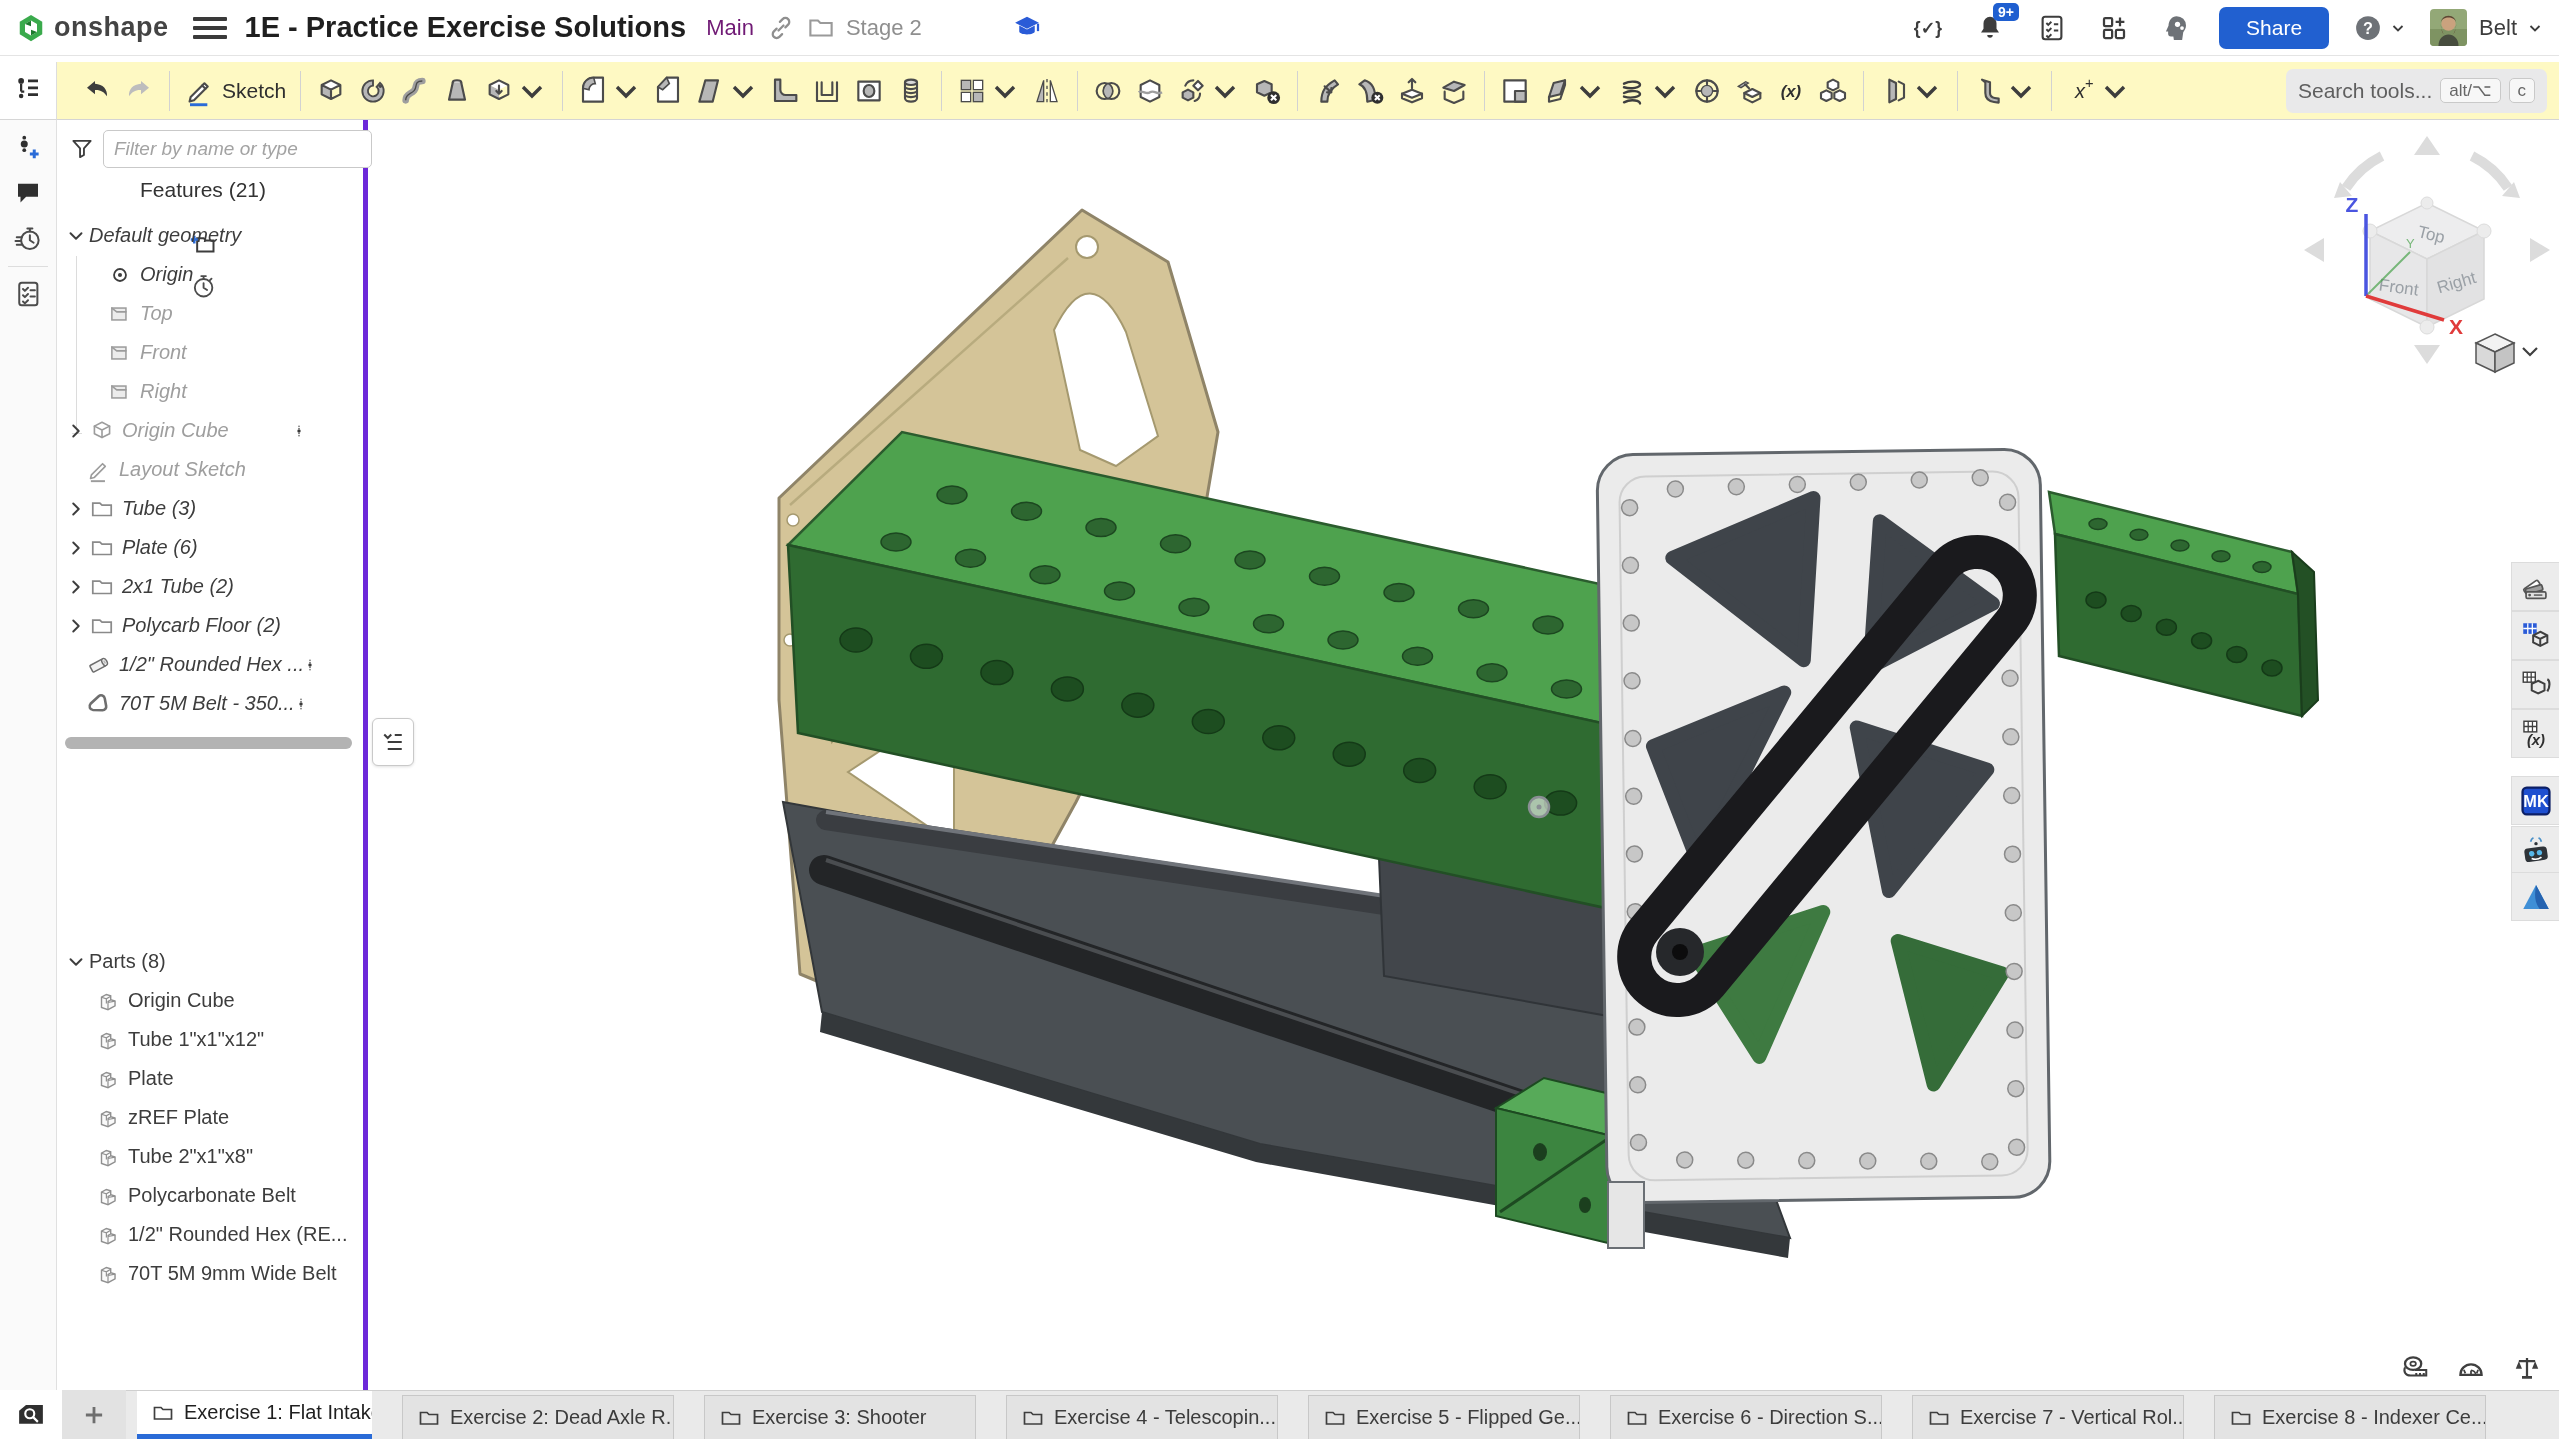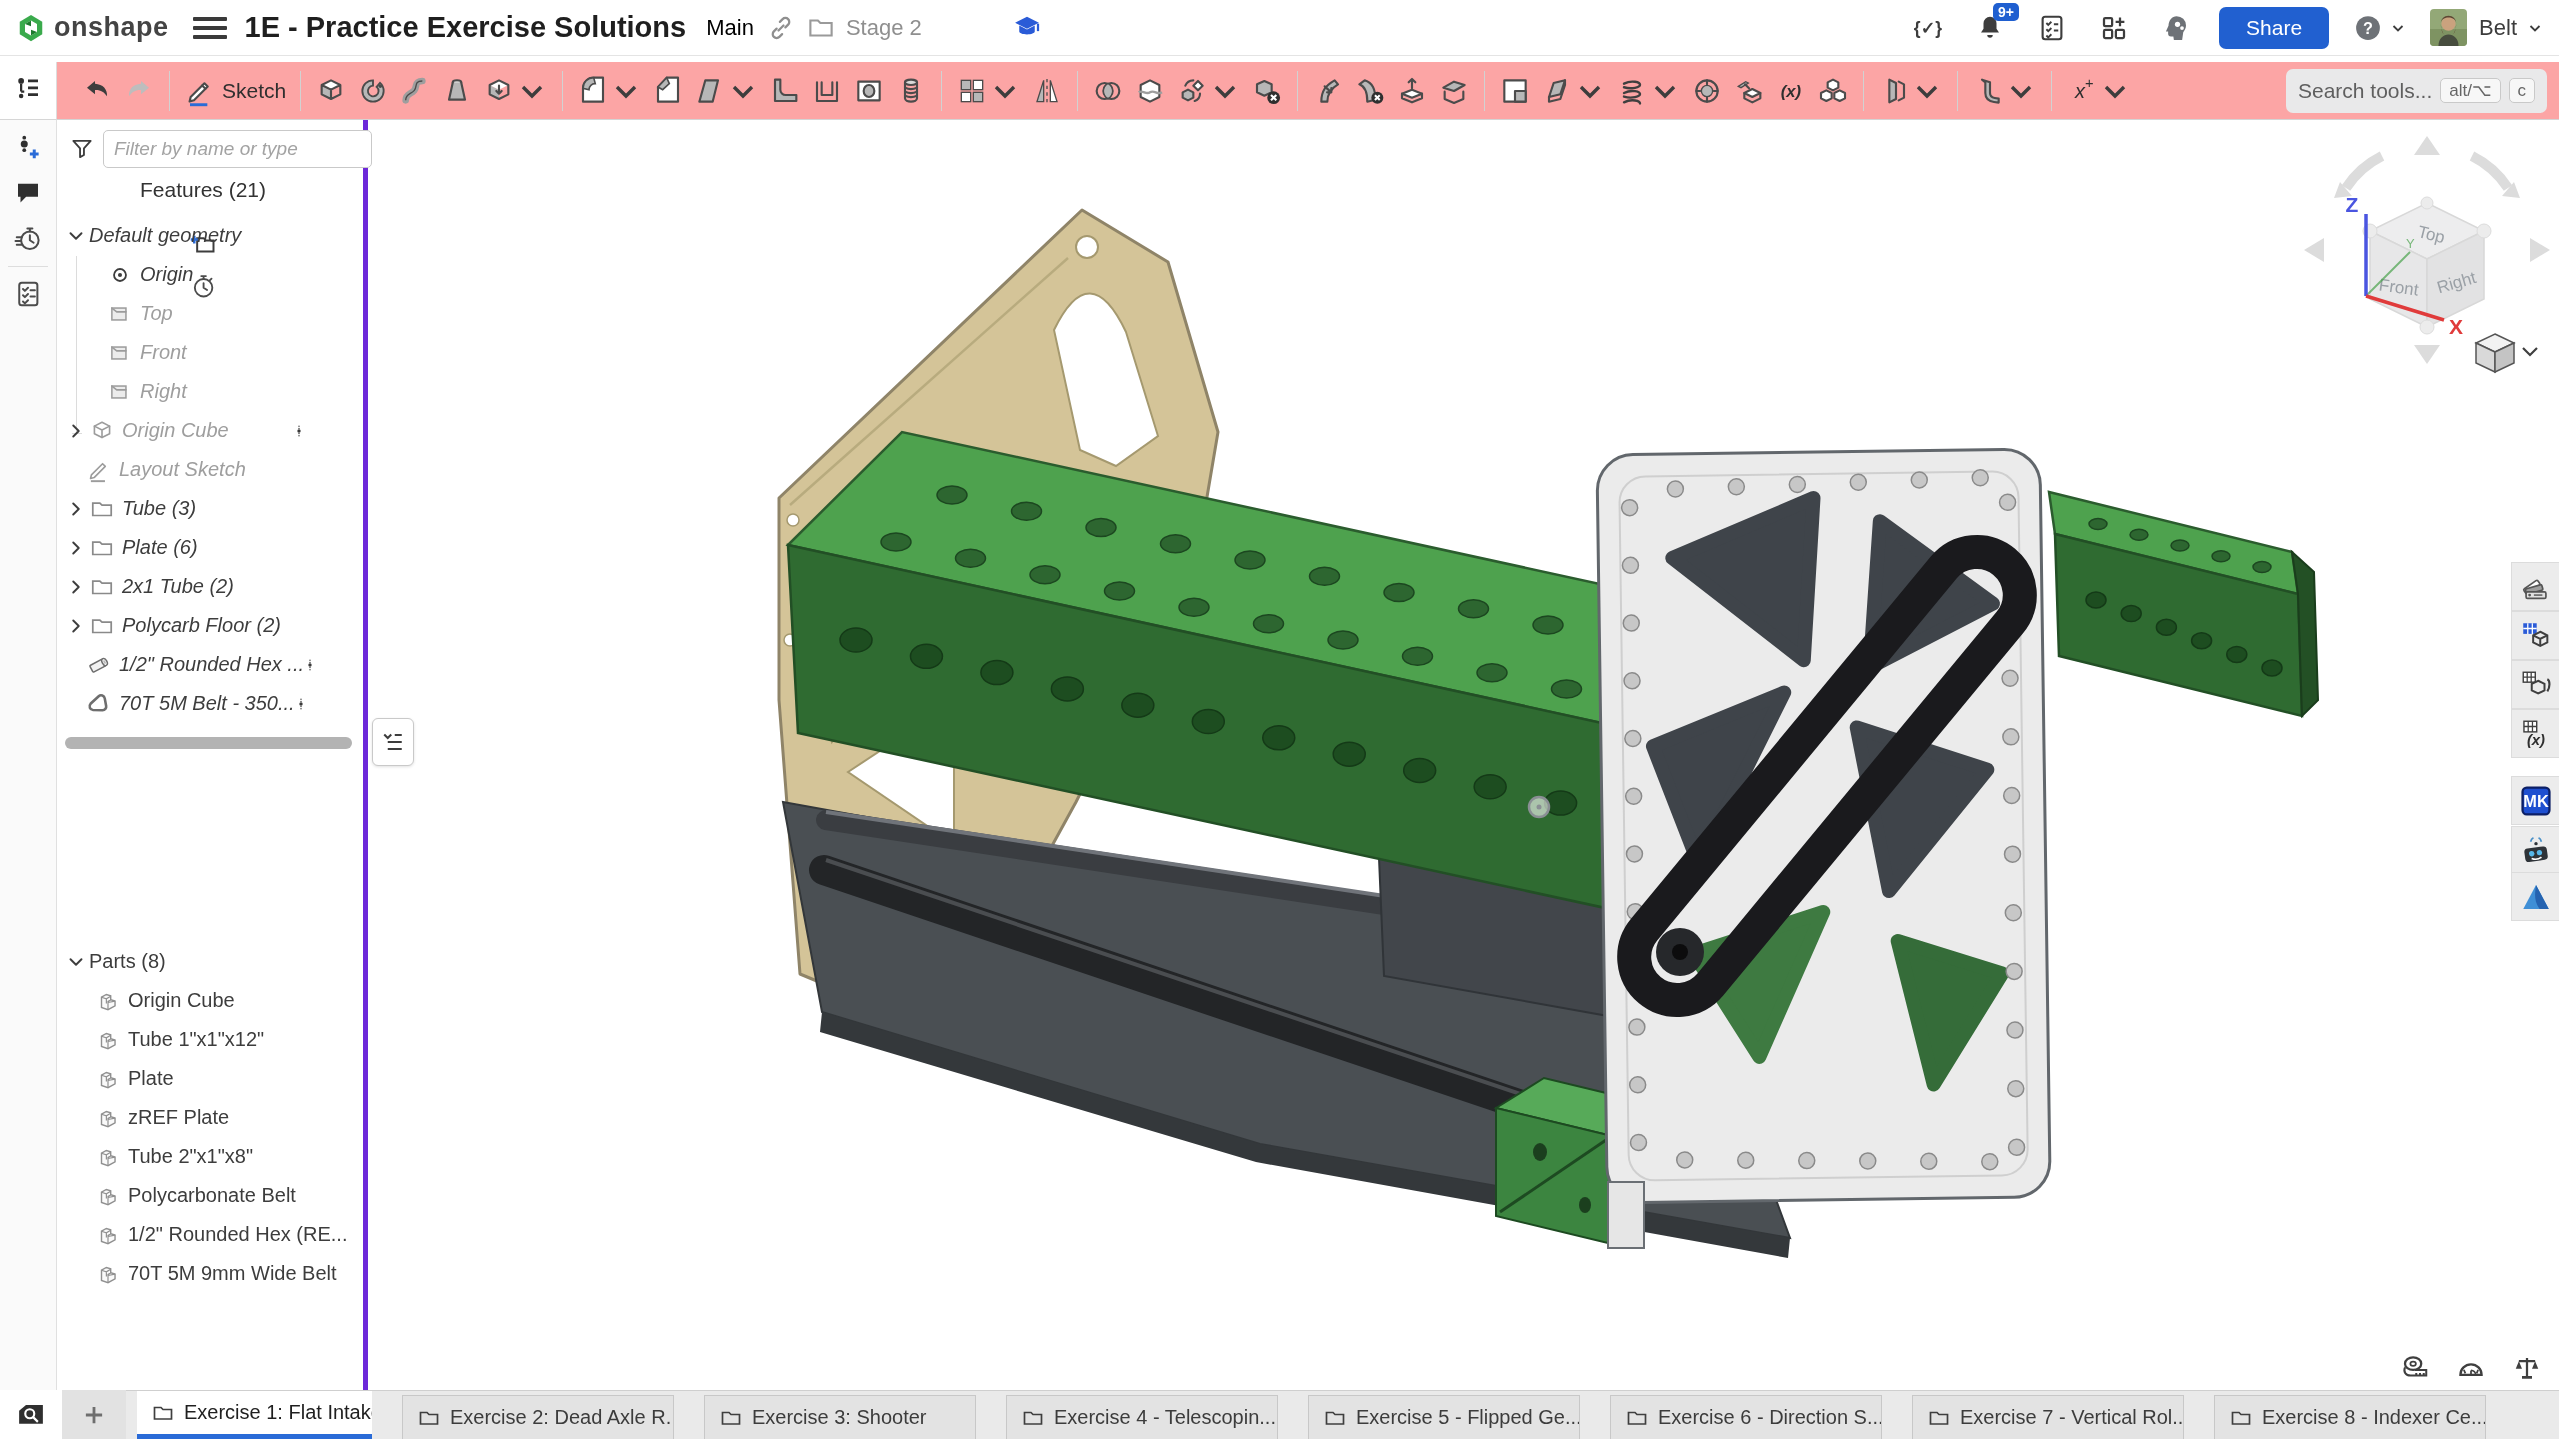--- a/index.html
+++ b/index.html
@@ -5,35 +5,35 @@
   html,body{margin:0;padding:0;width:2559px;height:1439px;overflow:hidden;
     font-family:"Liberation Sans",sans-serif;background:#fff;color:#333;}
   *{box-sizing:border-box;}
   
   .topbar{position:absolute;left:0;top:0;width:2559px;height:56px;background:#fff;
     border-bottom:1px solid #e4e4e4;display:flex;align-items:center;padding:0 16px;z-index:30;}
   .logo-text{font-size:27px;font-weight:600;color:#444;margin-left:8px;letter-spacing:.5px;}
   .hamburger{margin-left:24px;width:34px;height:34px;display:flex;flex-direction:column;justify-content:center;gap:5px;cursor:pointer;}
   .hamburger div{height:4px;background:#3a3a3a;border-radius:1px;}
   .doc-title{font-size:29px;font-weight:bold;color:#1f1f1f;margin-left:18px;white-space:nowrap;}
-  .ws-name{font-size:22px;color:#000000;margin-left:20px;}
+  .ws-name{font-size:22px;color:#701a75;margin-left:20px;}
   .tb-ic{width:30px;height:30px;flex:none;}
   .loc-name{font-size:22px;color:#8f8f8f;margin-left:6px;}
   .topbar-right{margin-left:auto;display:flex;align-items:center;gap:24px;}
   .icbtn{width:38px;height:38px;display:flex;align-items:center;justify-content:center;position:relative;cursor:pointer;}
   .badge{position:absolute;top:-6px;right:-10px;background:#1f5fd0;color:#fff;font-size:14px;font-weight:bold;
     padding:2px 5px;border-radius:5px;line-height:1;}
   .share-btn{background:#2160d0;color:#fff;font-size:21px;border:none;border-radius:7px;
     padding:9px 27px;cursor:pointer;}
   .avatar{width:37px;height:37px;border-radius:4px;overflow:hidden;flex:none;}
   .user-name{font-size:22px;color:#3c3c3c;margin-left:-12px;}
   
   .tool-tile{position:absolute;left:0;top:62px;width:57px;height:58px;background:#fff;
     border-right:1px solid #ddd;border-bottom:1px solid #d6d6d6;display:flex;align-items:center;justify-content:center;z-index:25;}
-  .toolbar{position:absolute;left:57px;top:62px;width:2502px;height:58px;background:#fca5a5;
+  .toolbar{position:absolute;left:57px;top:62px;width:2502px;height:58px;background:#fef9c3;
     border-bottom:1px solid #d4d4d4;display:flex;align-items:center;padding-left:10px;z-index:25;}
   .tbgroup{display:flex;align-items:center;padding:0 9px;border-right:1px solid #d2d2d2;height:40px;}
   .tbgroup:last-of-type{border-right:none;}
   .tbtn{display:flex;align-items:center;height:44px;padding:0 5px;cursor:pointer;border-radius:4px;}
   .tbtn svg{width:32px;height:32px;}
   .tbtn .lbl{font-size:21px;color:#2f2f2f;margin-left:6px;}
   .caret{width:16px;height:16px;margin-left:1px;}
   .search-tools{margin-left:auto;margin-right:12px;background:#e9e9ea;border-radius:7px;height:44px;
     display:flex;align-items:center;padding:0 12px;gap:8px;cursor:pointer;}
   .search-tools .stx{font-size:21px;color:#5f5f5f;}

